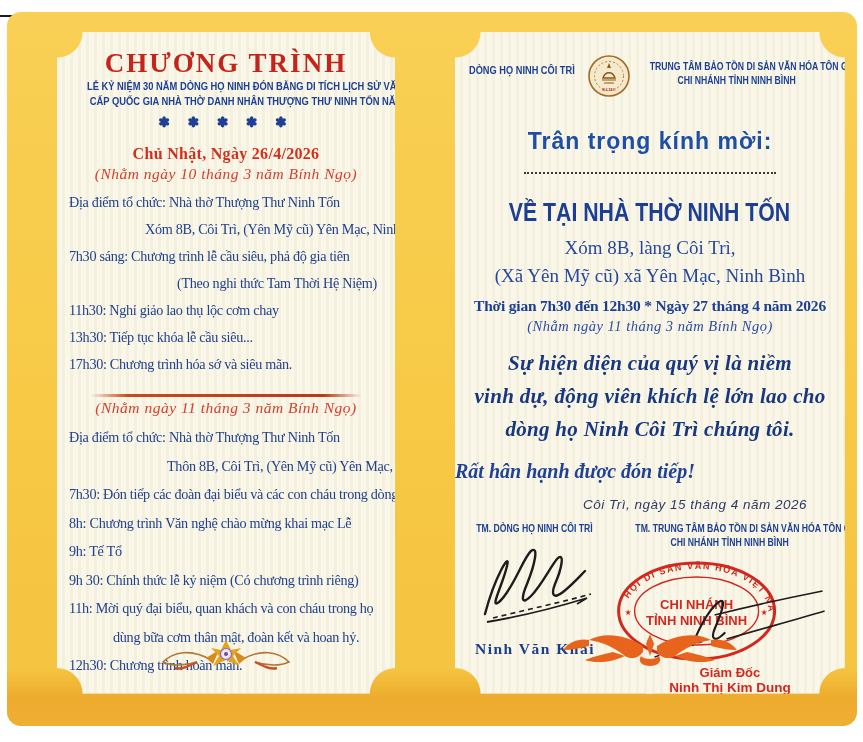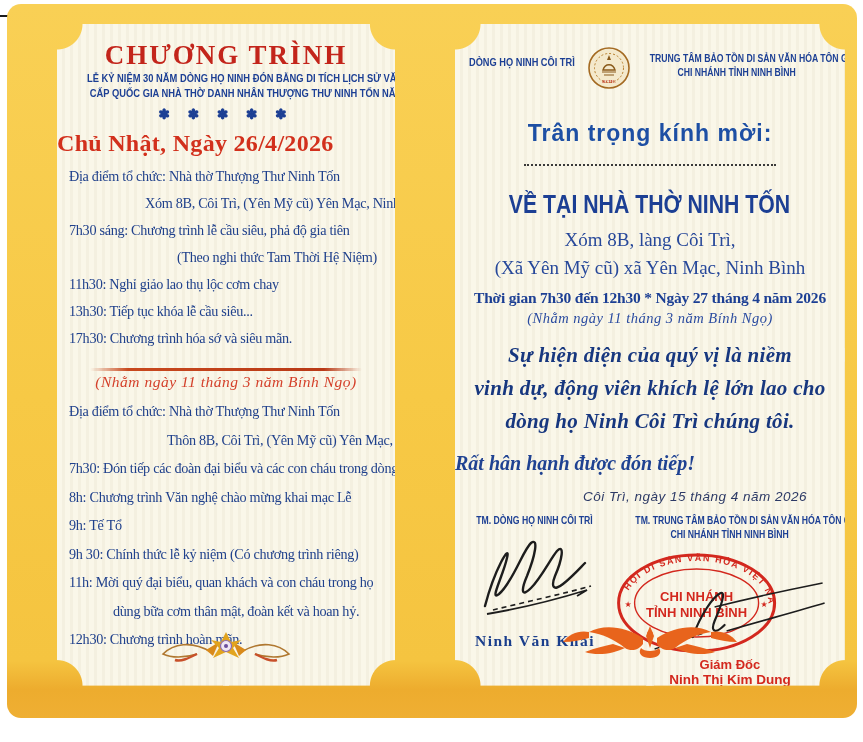--- a/index.html
+++ b/index.html
@@ -1,19 +1,19 @@
 <!DOCTYPE html>
 <html><head>
 <meta charset="utf-8">
 <style>
   html,body{margin:0;padding:0;background:#ffffff;}
   #stage{position:relative;width:863px;height:742px;background:#ffffff;overflow:hidden;
          font-family:"Liberation Serif","DejaVu Serif",serif;}
   .scan-line{position:absolute;top:15px;left:0;width:632px;height:2px;background:#1c1c1c;}
-  .card{position:absolute;left:7px;top:4px;width:850px;height:714px;border-radius:14px;
+  .card{position:absolute;left:7px;top:12px;width:850px;height:714px;border-radius:14px;
         background:linear-gradient(180deg,#F9D055 0%,#F7C945 55%,#F5C440 92%,#EDAC2E 96%,#EFAF33 100%);}
   .panel{position:absolute;top:20px;height:662px;
         background:repeating-linear-gradient(90deg,#FAF7E9 0px,#FAF7E9 5px,#F4F0E0 5px,#F4F0E0 8px);
         -webkit-mask:
           radial-gradient(circle 26px at 0% 0%,transparent 25px,#000 26px) 0 0/51% 51% no-repeat,
           radial-gradient(circle 26px at 100% 0%,transparent 25px,#000 26px) 100% 0/51% 51% no-repeat,
           radial-gradient(circle 26px at 0% 100%,transparent 25px,#000 26px) 0 100%/51% 51% no-repeat,
           radial-gradient(circle 26px at 100% 100%,transparent 25px,#000 26px) 100% 100%/51% 51% no-repeat;
         mask:
           radial-gradient(circle 26px at 0% 0%,transparent 25px,#000 26px) 0 0/51% 51% no-repeat,
@@ -24,21 +24,21 @@
   .panel-right{left:448px;width:390px;}
 
   .cond{display:inline-block;transform:scaleX(.85);transform-origin:center;white-space:nowrap;}
   .condL{display:inline-block;transform:scaleX(.88);transform-origin:left center;white-space:nowrap;}
 
   
   .lp-title{margin-top:16px;text-align:center;color:#C3251B;font-weight:bold;font-size:27px;letter-spacing:2px;}
   .lp-sub{text-align:center;color:#1C3F94;font-weight:bold;font-size:11px;
           font-family:"Liberation Sans","DejaVu Sans",sans-serif;line-height:15px;}
   .lp-stars{text-align:center;color:#1C3F94;font-size:14px;letter-spacing:7px;margin-top:5px;font-weight:bold;}
-  .day-header{text-align:left;color:#D2301C;font-weight:bold;font-size:24px;margin-top:7px;letter-spacing:.3px;}
+  .day-header{text-align:center;color:#D2301C;font-weight:bold;font-size:16px;margin-top:14px;letter-spacing:.3px;}
   .day-lunar{text-align:center;color:#D4402A;font-style:italic;font-size:15.5px;margin-top:2px;letter-spacing:.5px;}
   .sched{margin-top:6px;padding-left:12px;color:#20418C;font-size:14.2px;letter-spacing:-.3px;}
   .sched .ln{line-height:27px;white-space:nowrap;}
   .sched2 .ln{line-height:28.5px;}
   .in1{padding-left:76px;}
   .in2{padding-left:98px;}
   .in3{padding-left:108px;}
   .in4{padding-left:44px;}
   .divider{height:3px;width:272px;margin:16px auto 0 auto;border-radius:2px;
            background:linear-gradient(90deg,rgba(190,60,20,0) 0%,#C8491E 14%,#B93A17 86%,rgba(190,60,20,0) 100%);}
@@ -87,20 +87,21 @@
   <div class="scan-line"></div>
   <div class="card">
 
     <div class="panel panel-left">
       <div class="lp-title">CHƯƠNG TRÌNH</div>
       <div class="lp-sub"><span class="cond">LỄ KỶ NIỆM 30 NĂM DÒNG HỌ NINH ĐÓN BẰNG DI TÍCH LỊCH SỬ VĂN HÓA</span></div>
       <div class="lp-sub"><span class="cond">CẤP QUỐC GIA NHÀ THỜ DANH NHÂN THƯỢNG THƯ NINH TỐN NĂM (1996 - 2026)</span></div>
       <div class="lp-stars">✽ ✽ ✽ ✽ ✽</div>
 
       <div class="day-header">Chủ Nhật, Ngày 26/4/2026</div>
+      <div class="day-lunar">(Nhằm ngày 10 tháng 3 năm Bính Ngọ)</div>
       <div class="sched sched1">
         <div class="ln">Địa điểm tổ chức: Nhà thờ Thượng Thư Ninh Tốn</div>
         <div class="ln in1">Xóm 8B, Côi Trì, (Yên Mỹ cũ) Yên Mạc, Ninh Bình</div>
         <div class="ln">7h30 sáng: Chương trình lễ cầu siêu, phả độ gia tiên</div>
         <div class="ln in3">(Theo nghi thức Tam Thời Hệ Niệm)</div>
         <div class="ln">11h30: Nghỉ giảo lao thụ lộc cơm chay</div>
         <div class="ln">13h30: Tiếp tục khóa lễ cầu siêu...</div>
         <div class="ln">17h30: Chương trình hóa sớ và siêu mãn.</div>
       </div>
 

